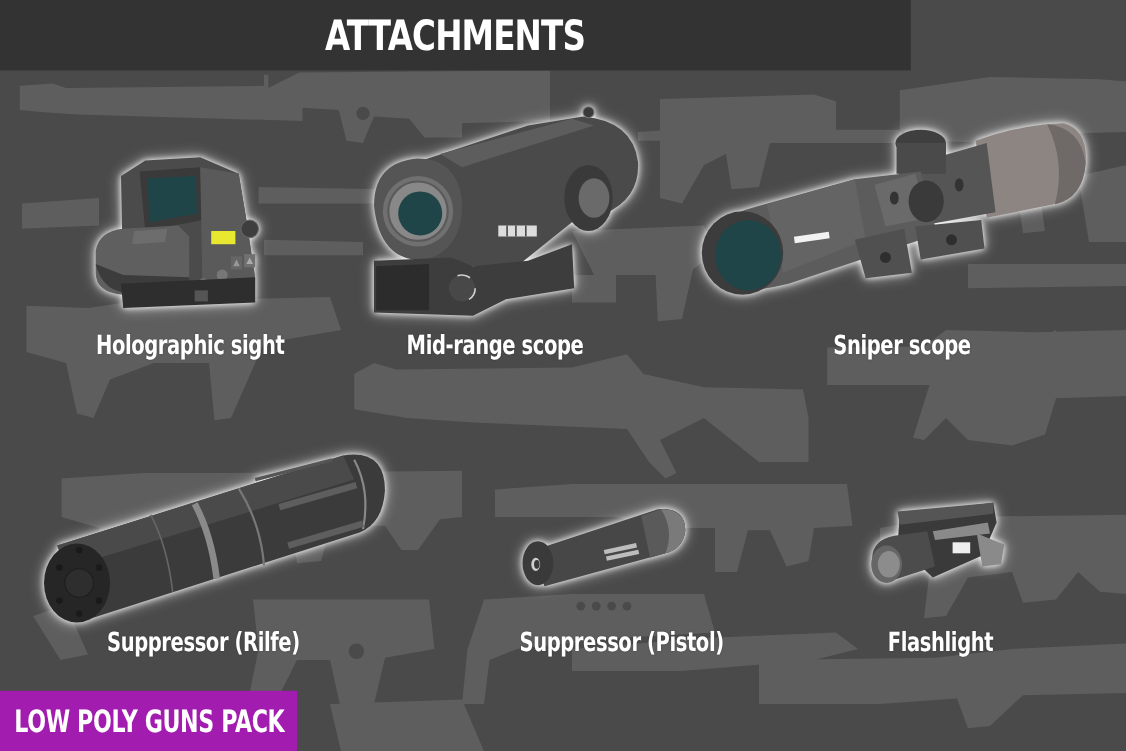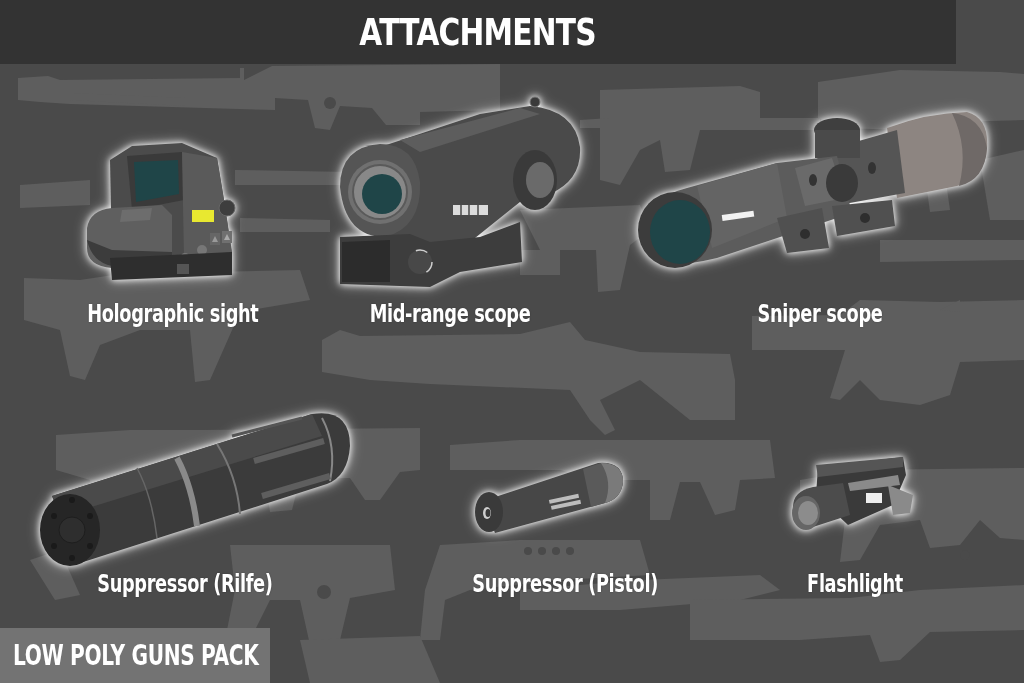--- a/index.html
+++ b/index.html
@@ -1,26 +1,26 @@
 <!DOCTYPE html>
 <html><head>
 <meta charset="utf-8">
 <style>
   * { margin:0; padding:0; box-sizing:border-box; }
   html, body { width:1024px; height:683px; overflow:hidden; background:#474747; }
   body { position:relative; font-family:"DejaVu Sans Condensed","DejaVu Sans",sans-serif; }
   .canvas { position:absolute; left:0; top:0; width:1024px; height:683px; background:#4a4a4a; overflow:hidden; }
-  .header { position:absolute; left:0; top:0; width:956px; height:64px; background:#333333; display:flex; align-items:center; justify-content:center; z-index:5; }
+  .header { position:absolute; left:0; top:0; width:828px; height:64px; background:#333333; display:flex; align-items:center; justify-content:center; z-index:5; }
   .header-title { color:#ffffff; font-family:"DejaVu Sans","Liberation Sans",sans-serif; font-weight:bold; font-size:38px; letter-spacing:-1px; transform:scaleX(0.78); transform-origin:center; }
   .bg-layer { position:absolute; left:0; top:64px; width:1024px; height:619px; z-index:1; }
   .item { position:absolute; z-index:3; }
   .item svg { overflow:visible; }
   .glow { filter: drop-shadow(0 0 3px #ffffff) drop-shadow(0 0 6px rgba(255,255,255,0.55)); }
   .label { position:absolute; z-index:4; color:#ffffff; font-family:"DejaVu Sans","Liberation Sans",sans-serif; font-weight:bold; font-size:24px; white-space:nowrap; transform:scaleX(0.74); transform-origin:center; text-align:center; text-shadow:0 0 2px rgba(0,0,0,0.3); letter-spacing:-0.5px; }
-  .footer { position:absolute; left:0; top:628px; width:270px; height:55px; background:#737373; z-index:5; display:flex; align-items:center; }
+  .footer { position:absolute; left:0; top:628px; width:270px; height:55px; background:#a21caf; z-index:5; display:flex; align-items:center; }
   .footer-title { color:#ffffff; font-family:"DejaVu Sans","Liberation Sans",sans-serif; font-weight:bold; font-size:28px; white-space:nowrap; transform:scaleX(0.72); transform-origin:left center; margin-left:13px; letter-spacing:-0.5px; }
 </style>
 </head>
 <body>
 
 <div class="canvas">
 
   <div class="header">
     <div class="header-title">ATTACHMENTS</div>
   </div>

